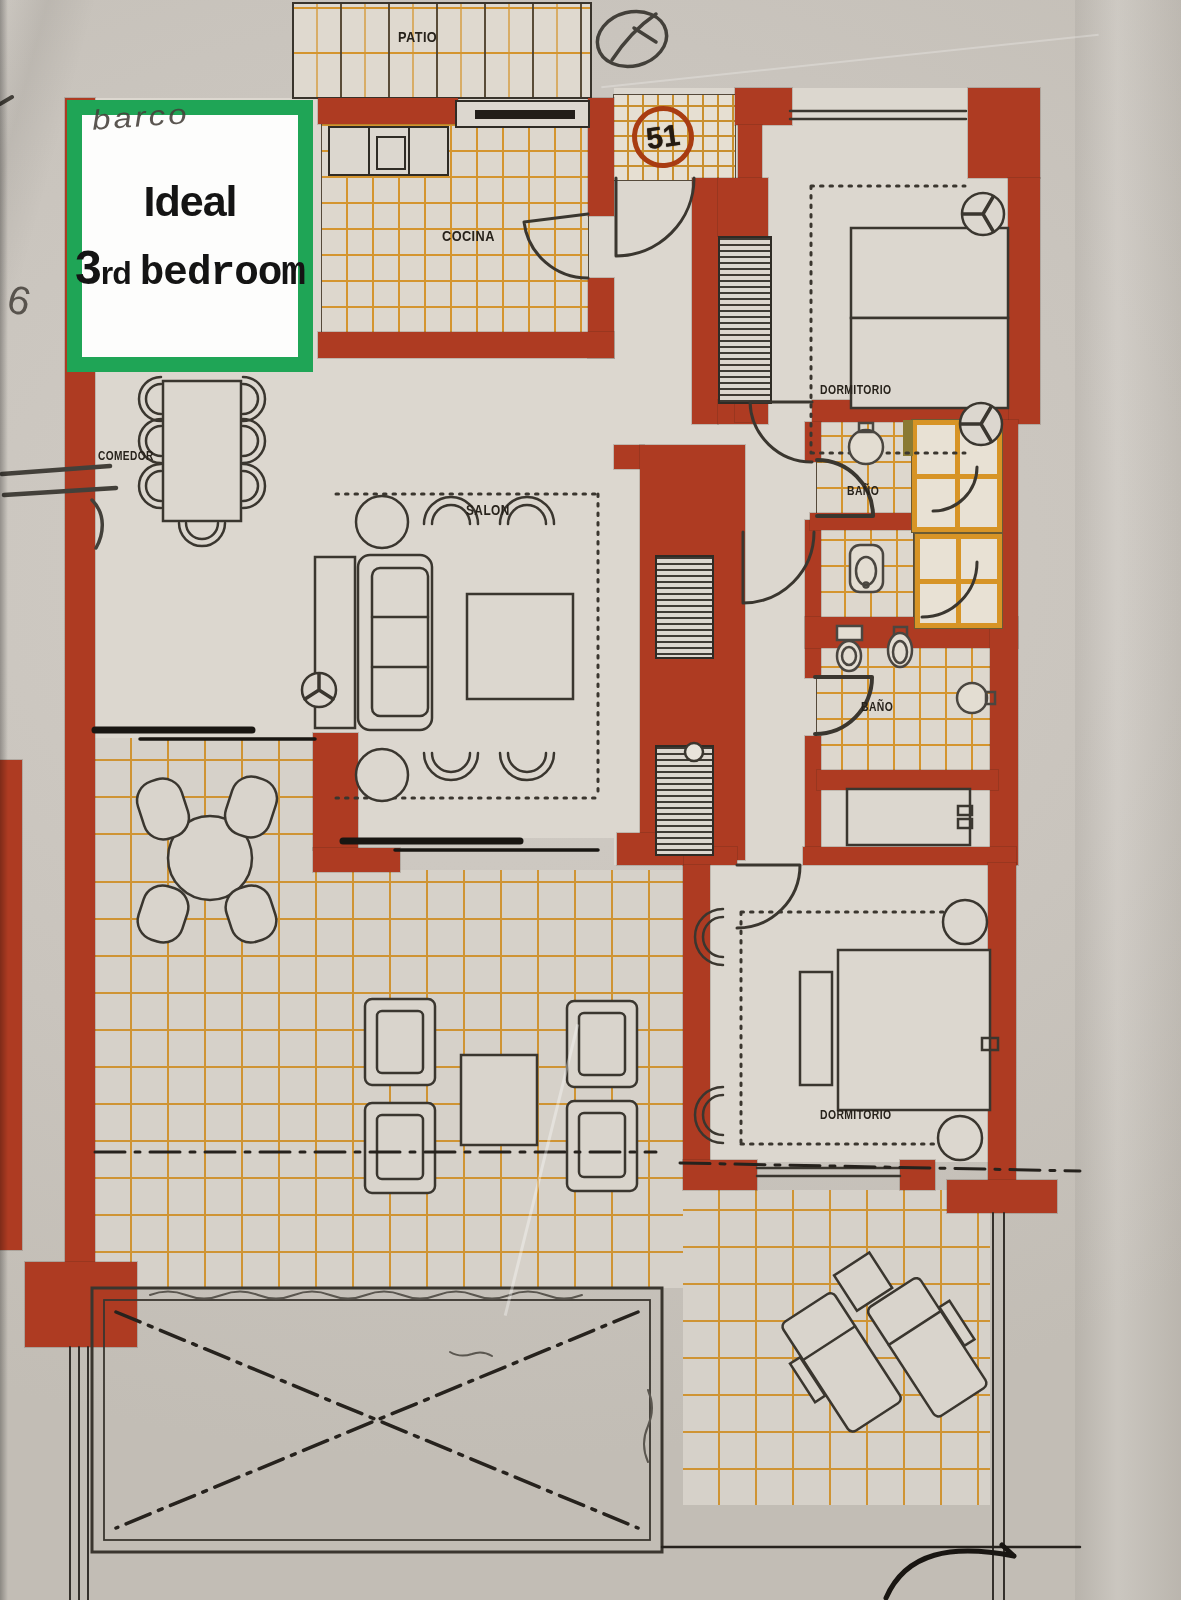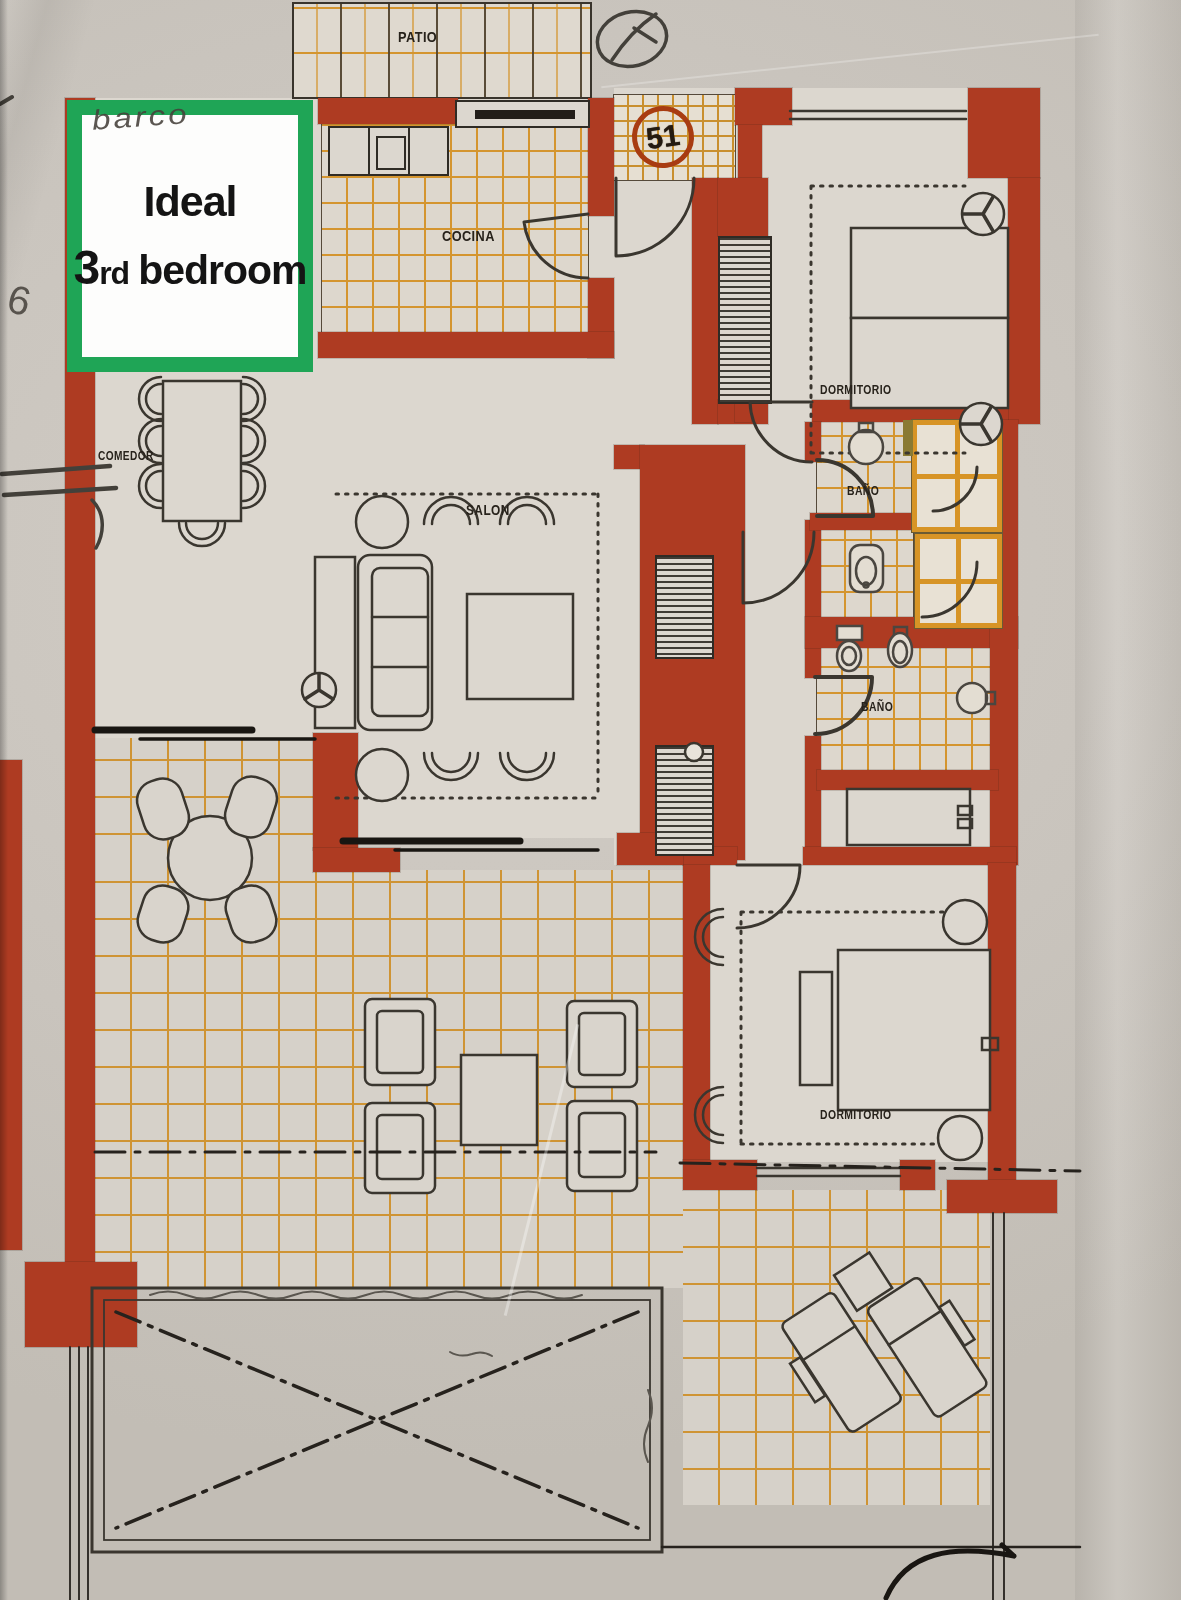--- a/index.html
+++ b/index.html
@@ -77,21 +77,21 @@
   }
   .annot{
     z-index:7;border:15px solid var(--green);background:#fdfdfc;
     display:flex;flex-direction:column;align-items:center;justify-content:center;
     color:#141414;
   }
   .annot .l1{font-size:43px;font-weight:bold;letter-spacing:-1px;}
   .annot .l2{margin-top:14px;display:flex;align-items:baseline;font-weight:bold;letter-spacing:-1px;}
   .annot .big{font-size:48px;}
   .annot .small{font-size:32px;}
-  .annot .rest{font-size:41px;margin-left:9px;}
+  .annot .rest{font-size:41px;margin-left:9px;font-family:Liberation Mono, monospace;}
   .hand{z-index:7;color:#45403a;}
   .crease{z-index:8;pointer-events:none;}
 </style>
 </head>
 <body>
 
 <div id="plan">
 
   <div class="abs floor" style="left:95px;top:98px;width:520px;height:740px;"></div>
   <div class="abs floor" style="left:614px;top:88px;width:426px;height:334px;"></div>

